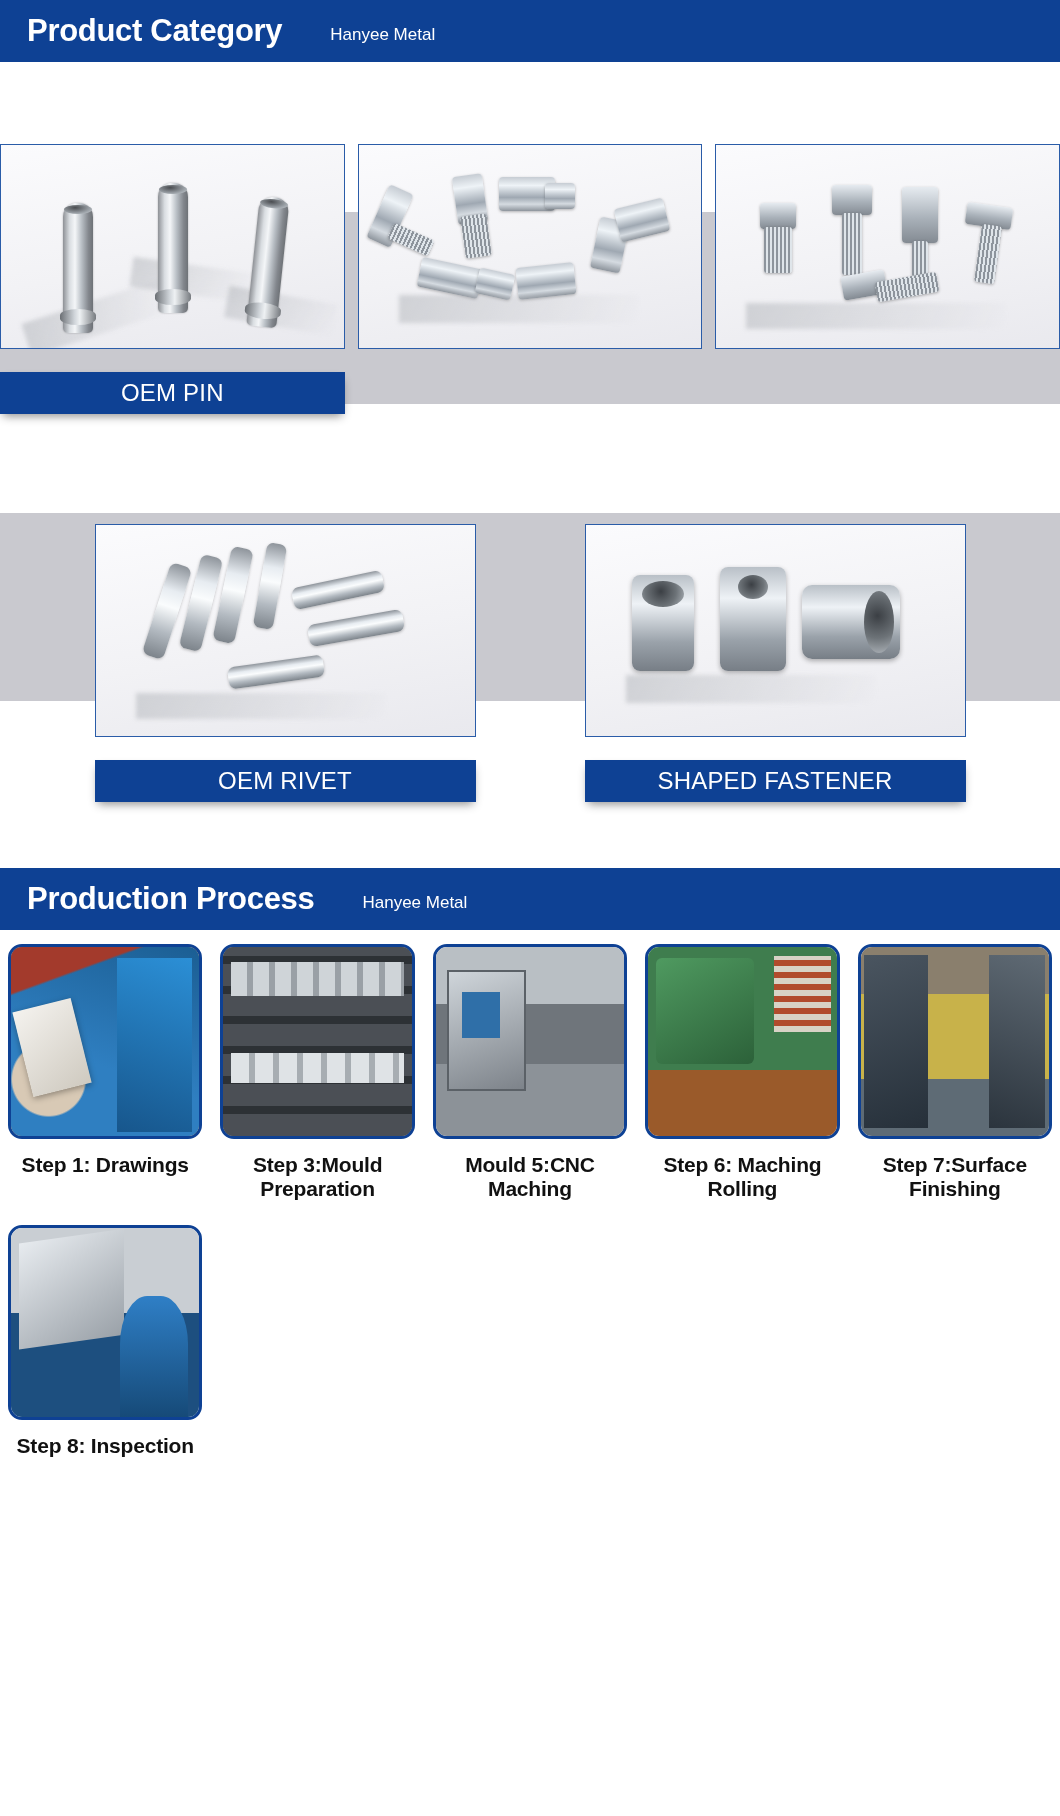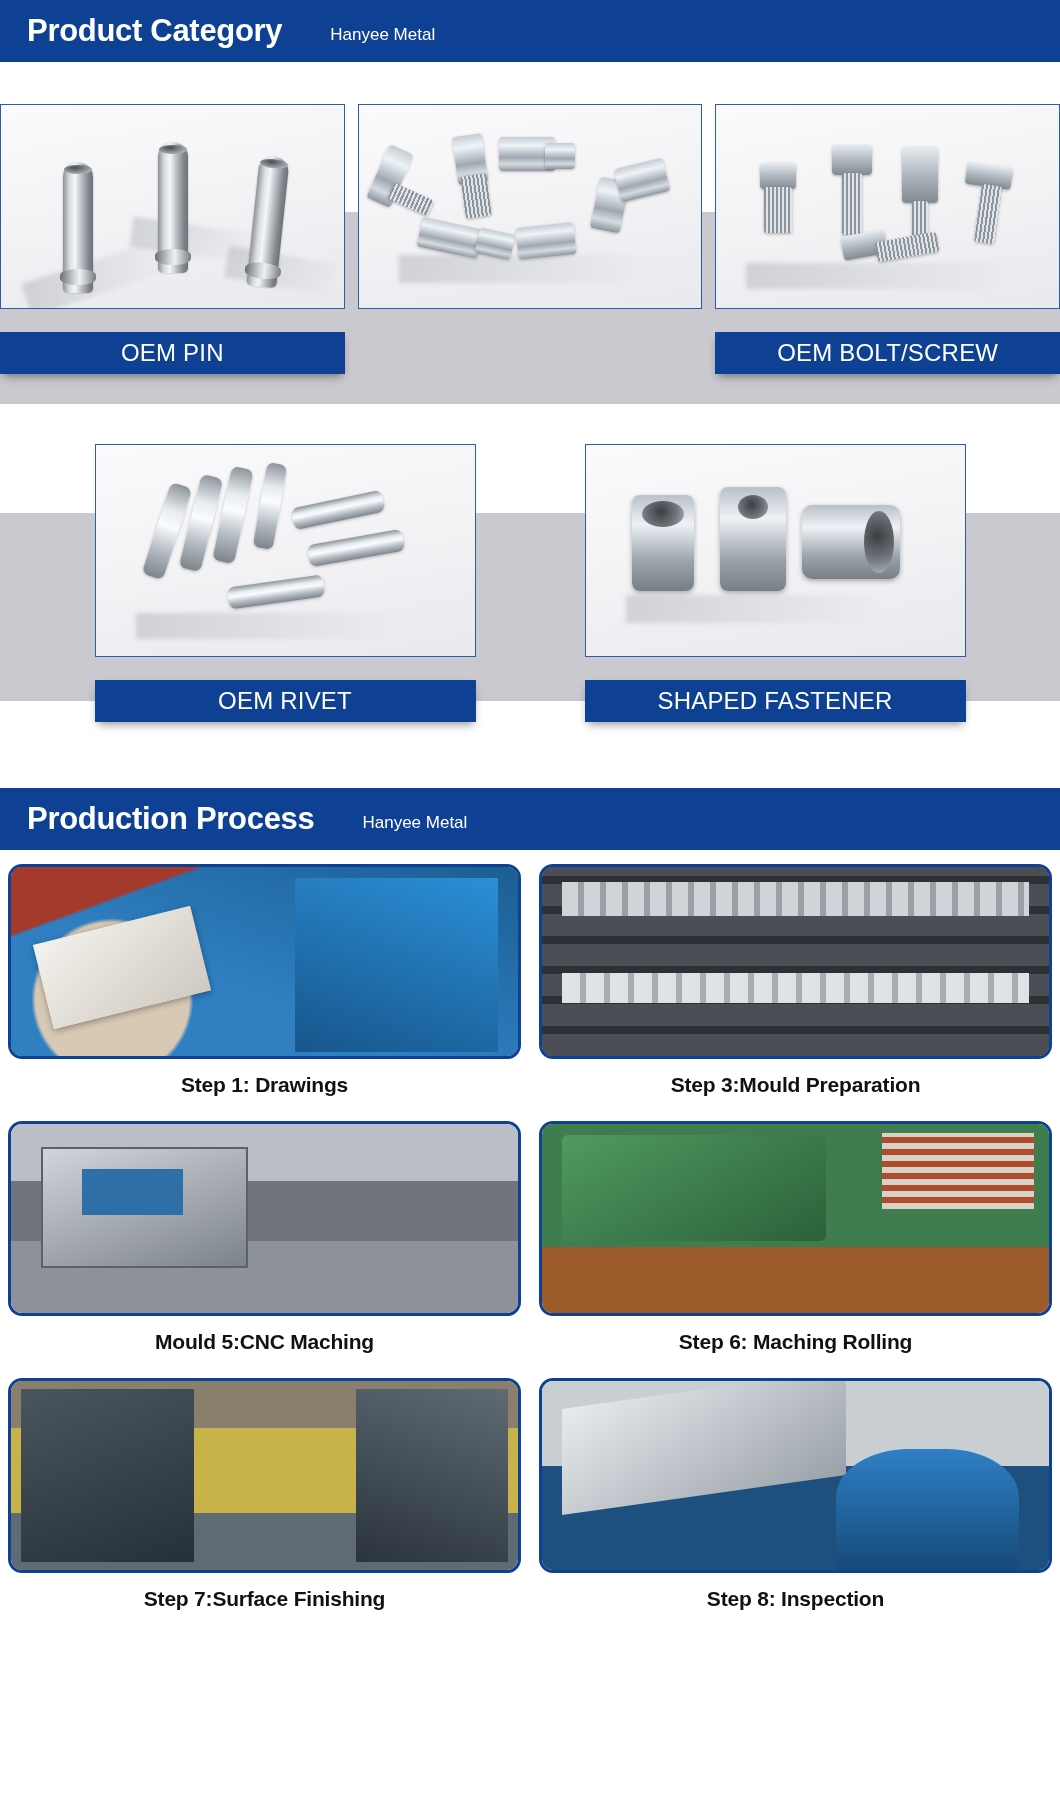--- a/index.html
+++ b/index.html
@@ -56,21 +56,21 @@
 
   .cat-row {
     position: relative;
     z-index: 2;
     display: flex;
     justify-content: center;
   }
   .cat-row.row1 { padding-top: 42px; gap: 13px; }
   .cat-row.row2 { padding-top: 70px; gap: 109px; }
 
-  .cat-card { width: 381px; }
+  .cat-card { width: 381px; margin-top: 40px; }
 
   .cat-photo {
     height: 205px;
     border: 1px solid #2a5ca8;
     background: #f3f3f6;
     position: relative;
     overflow: hidden;
   }
   .cat-photo.tall { height: 213px; }
 
@@ -142,21 +142,21 @@
     background: radial-gradient(circle at 45% 40%, #3b3f44, #6d7378 55%, #aeb4ba);
   }
 
   
   .process-area {
     padding-top: 0;
     background: #ffffff;
   }
   .proc-grid {
     display: grid;
-    grid-template-columns: repeat(2, 1fr);
+    grid-template-columns: repeat(5, 1fr);
     gap: 8px 18px;
     padding: 0 8px;
     margin-top: 14px;
   }
   .proc-cell { }
   .proc-photo {
     height: 195px;
     border: 3px solid #0e4194;
     border-radius: 14px;
     overflow: hidden;
@@ -287,21 +287,20 @@
         <div class="part bolthead" style="left:116px;top:40px;width:40px;height:30px;"></div>
         <div class="part boltpart" style="left:126px;top:68px;width:20px;height:62px;"></div>
         <div class="part bolthead" style="left:186px;top:42px;width:36px;height:56px;"></div>
         <div class="part boltpart" style="left:196px;top:96px;width:16px;height:36px;"></div>
         <div class="part bolthead" style="left:250px;top:60px;width:46px;height:22px;transform:rotate(8deg);"></div>
         <div class="part boltpart" style="left:262px;top:80px;width:20px;height:58px;transform:rotate(8deg);"></div>
         <div class="part bolthead" style="left:126px;top:128px;width:44px;height:24px;transform:rotate(-10deg);"></div>
         <div class="part boltpart" style="left:160px;top:132px;width:62px;height:20px;transform:rotate(-10deg);"></div>
         <div class="part shadowblob" style="left:30px;top:158px;width:260px;height:26px;"></div>
       </div>
-      <div class="cat-label">OEM BOLT/SCREW</div>
     </div>
 
   </div>
 
   <div class="cat-row row2">
 
     <div class="cat-card">
       <div class="cat-photo tall">
         <div class="photo-bg"></div>
         <div class="part tube" style="left:60px;top:38px;width:22px;height:96px;transform:rotate(18deg);"></div>

